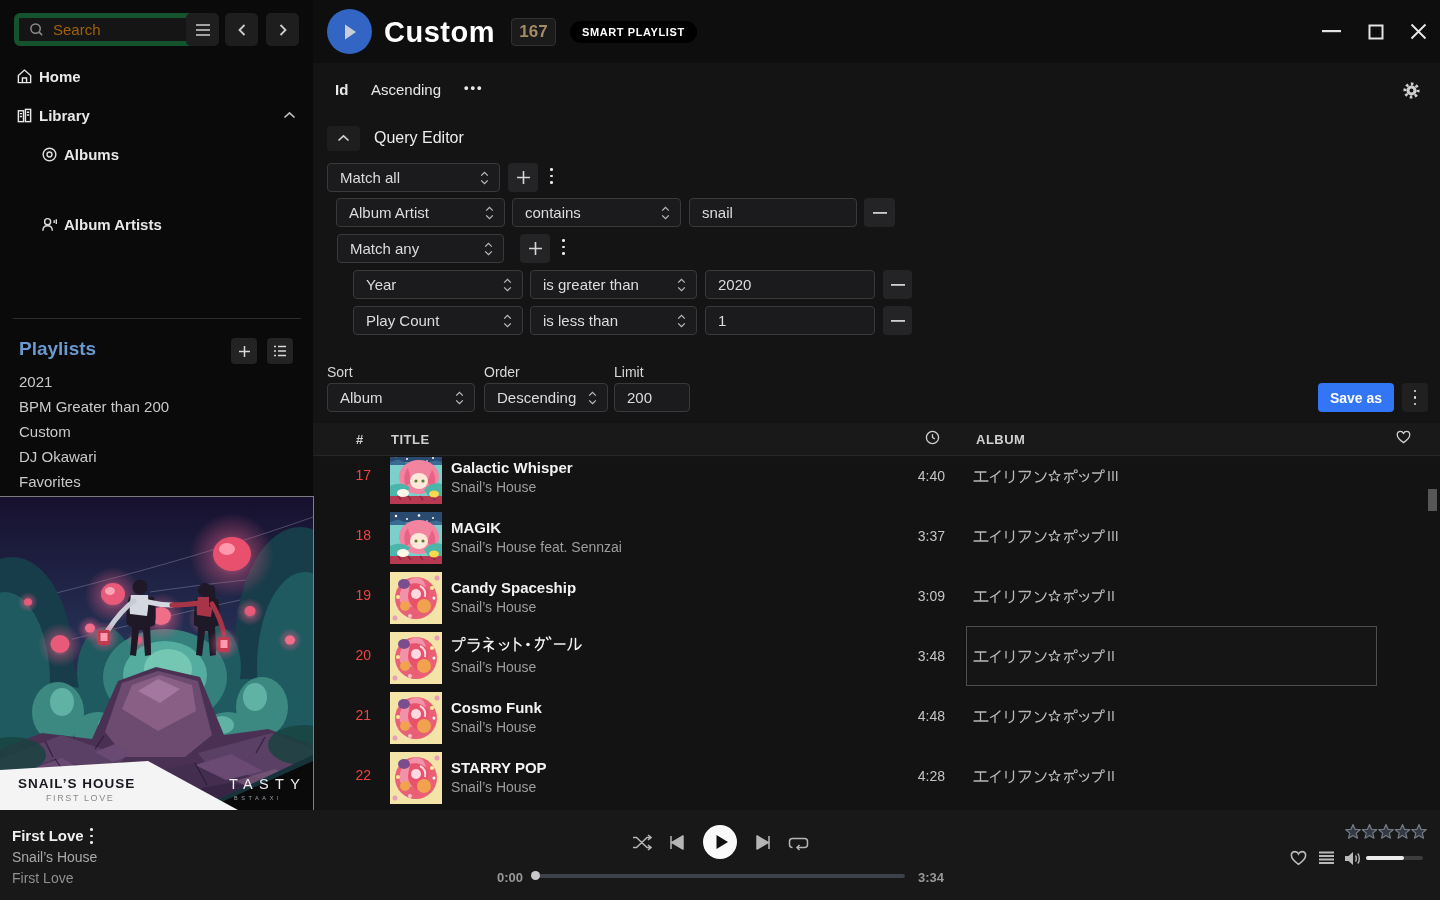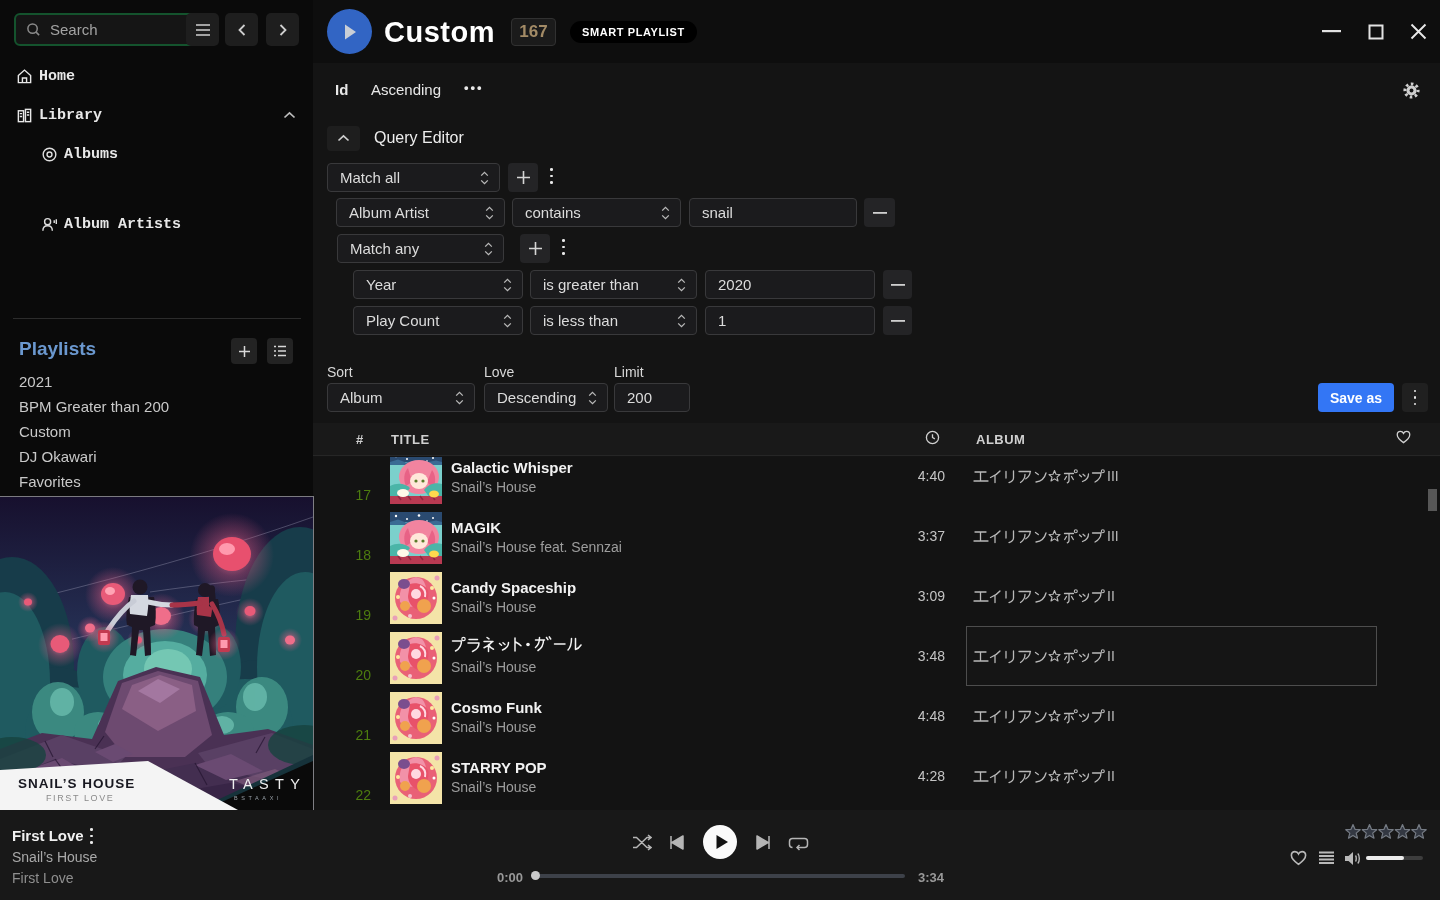--- a/index.html
+++ b/index.html
@@ -4,24 +4,24 @@
 <style>
   * { margin:0; padding:0; box-sizing:border-box; }
   html,body { width:1440px; height:900px; overflow:hidden; background:#131313;
     font-family:"Liberation Sans", sans-serif; }
   #app { position:relative; width:1440px; height:900px; }
 
   
   #sidebar { position:absolute; left:0; top:0; width:313px; height:810px; background:#0a0a0a; }
   .sbtn { position:absolute; top:13px; width:33px; height:33px; background:#1e1e1e; border-radius:5px;
     display:flex; align-items:center; justify-content:center; }
-  #search { position:absolute; left:14px; top:13px; width:184px; height:33px; background:#151515; border:2px solid #14532d;
-    border-radius:6px; color:#a3a3a3; font-size:15px; display:flex; align-items:center; }
+  #search { position:absolute; left:14px; top:13px; width:184px; height:33px; background:#151515; border:5px solid #14532d;
+    border-radius:6px; color:#a16207; font-size:15px; display:flex; align-items:center; }
   .navrow { position:absolute; left:0; width:313px; height:30px; display:flex; align-items:center;
-    color:#e8e8e8; font-weight:bold; font-size:15px;font-family:Liberation Mono, monospace; }
+    color:#e8e8e8; font-weight:bold; font-size:15px; }
   .navrow svg { margin-left:16px; margin-right:6px; }
   .sub svg { margin-left:41px; }
   .dim { color:#8d8d8d; }
   #playlists-h { position:absolute; left:19px; top:338px; color:#6b98cf; font-size:19px; font-weight:bold; }
   .plitem { position:absolute; left:19px; color:#c9c9c9; font-size:15px; }
   .sqbtn { position:absolute; width:26px; height:26px; background:#232323; border-radius:4px;
     display:flex; align-items:center; justify-content:center; }
 
   
   #main { position:absolute; left:313px; top:0; width:1127px; height:810px; background:#141414; }
@@ -48,21 +48,21 @@
   .lbl { position:absolute; color:#d8d8d8; font-size:14px; }
   #saveas { position:absolute; left:1005px; top:383px; width:76px; height:29px; background:#3376f5;
     border-radius:4px; color:#fff; font-size:14px; font-weight:bold;
     display:flex; align-items:center; justify-content:center; }
 
   
   #thead { position:absolute; left:0; top:423px; width:1127px; height:33px; background:#191919;
     border-bottom:1px solid #262626; color:#d0d0d0; font-size:13px; font-weight:bold; }
   #tbody { position:absolute; left:0; top:457px; width:1127px; height:353px; background:#131313; overflow:hidden; }
   .trow { position:absolute; left:0; width:1127px; height:60px; }
-  .tnum { position:absolute; left:28px; width:30px; text-align:right; top:15px; color:#4d7c0f; font-size:14px;margin-top:20px; }
+  .tnum { position:absolute; left:28px; width:30px; text-align:right; top:15px; color:#ef4444; font-size:14px; }
   .thumb { position:absolute; left:77px; top:0px; width:52px; height:52px; }
   .ttitle { position:absolute; left:138px; top:7px; color:#f2f2f2; font-size:15px; font-weight:bold; }
   .tartist { position:absolute; left:138px; top:27px; color:#9d9d9d; font-size:14px; }
   .tdur { position:absolute; left:570px; width:62px; top:16px; text-align:right; color:#c4c4c4; font-size:14px; }
   .talbum { position:absolute; left:660px; top:16px; color:#b9b9b9; font-size:14px; }
 
   
   #player { position:absolute; left:0; top:810px; width:1440px; height:90px; background:#181818; }
 </style>
 </head>
@@ -172,21 +172,21 @@
             <path d="M1.2 4.6 L4.5 1.4 L7.8 4.6 M1.2 9.4 L4.5 12.6 L7.8 9.4"></path>
           </svg></span></div>
     <div class="inp" style="left:392px;top:306px;width:170px">1</div>
     <div class="minus" style="left:570px;top:306px;width:29px">
         <svg width="14" height="2" viewBox="0 0 14 2">
           <rect width="14" height="1.8" fill="#cfcfcf"></rect>
         </svg>
       </div>
 
     <div class="lbl" style="left:14px;top:364px">Sort</div>
-    <div class="lbl" style="left:171px;top:364px">Love</div>
+    <div class="lbl" style="left:171px;top:364px">Order</div>
     <div class="lbl" style="left:301px;top:364px">Limit</div>
     <div class="sel" style="left:14px;top:383px;width:148px">Album<span class="ud"><svg width="9" height="14" viewBox="0 0 9 14" fill="none" stroke="#b9b9b9" stroke-width="1.3">
             <path d="M1.2 4.6 L4.5 1.4 L7.8 4.6 M1.2 9.4 L4.5 12.6 L7.8 9.4"></path>
           </svg></span></div>
     <div class="sel" style="left:171px;top:383px;width:124px">Descending<span class="ud"><svg width="9" height="14" viewBox="0 0 9 14" fill="none" stroke="#b9b9b9" stroke-width="1.3">
             <path d="M1.2 4.6 L4.5 1.4 L7.8 4.6 M1.2 9.4 L4.5 12.6 L7.8 9.4"></path>
           </svg></span></div>
     <div class="inp" style="left:301px;top:383px;width:76px">200</div>
     <div id="saveas">Save as</div>
     <div class="plus" style="left:1089px;top:383px;width:26px;background:#202020">

